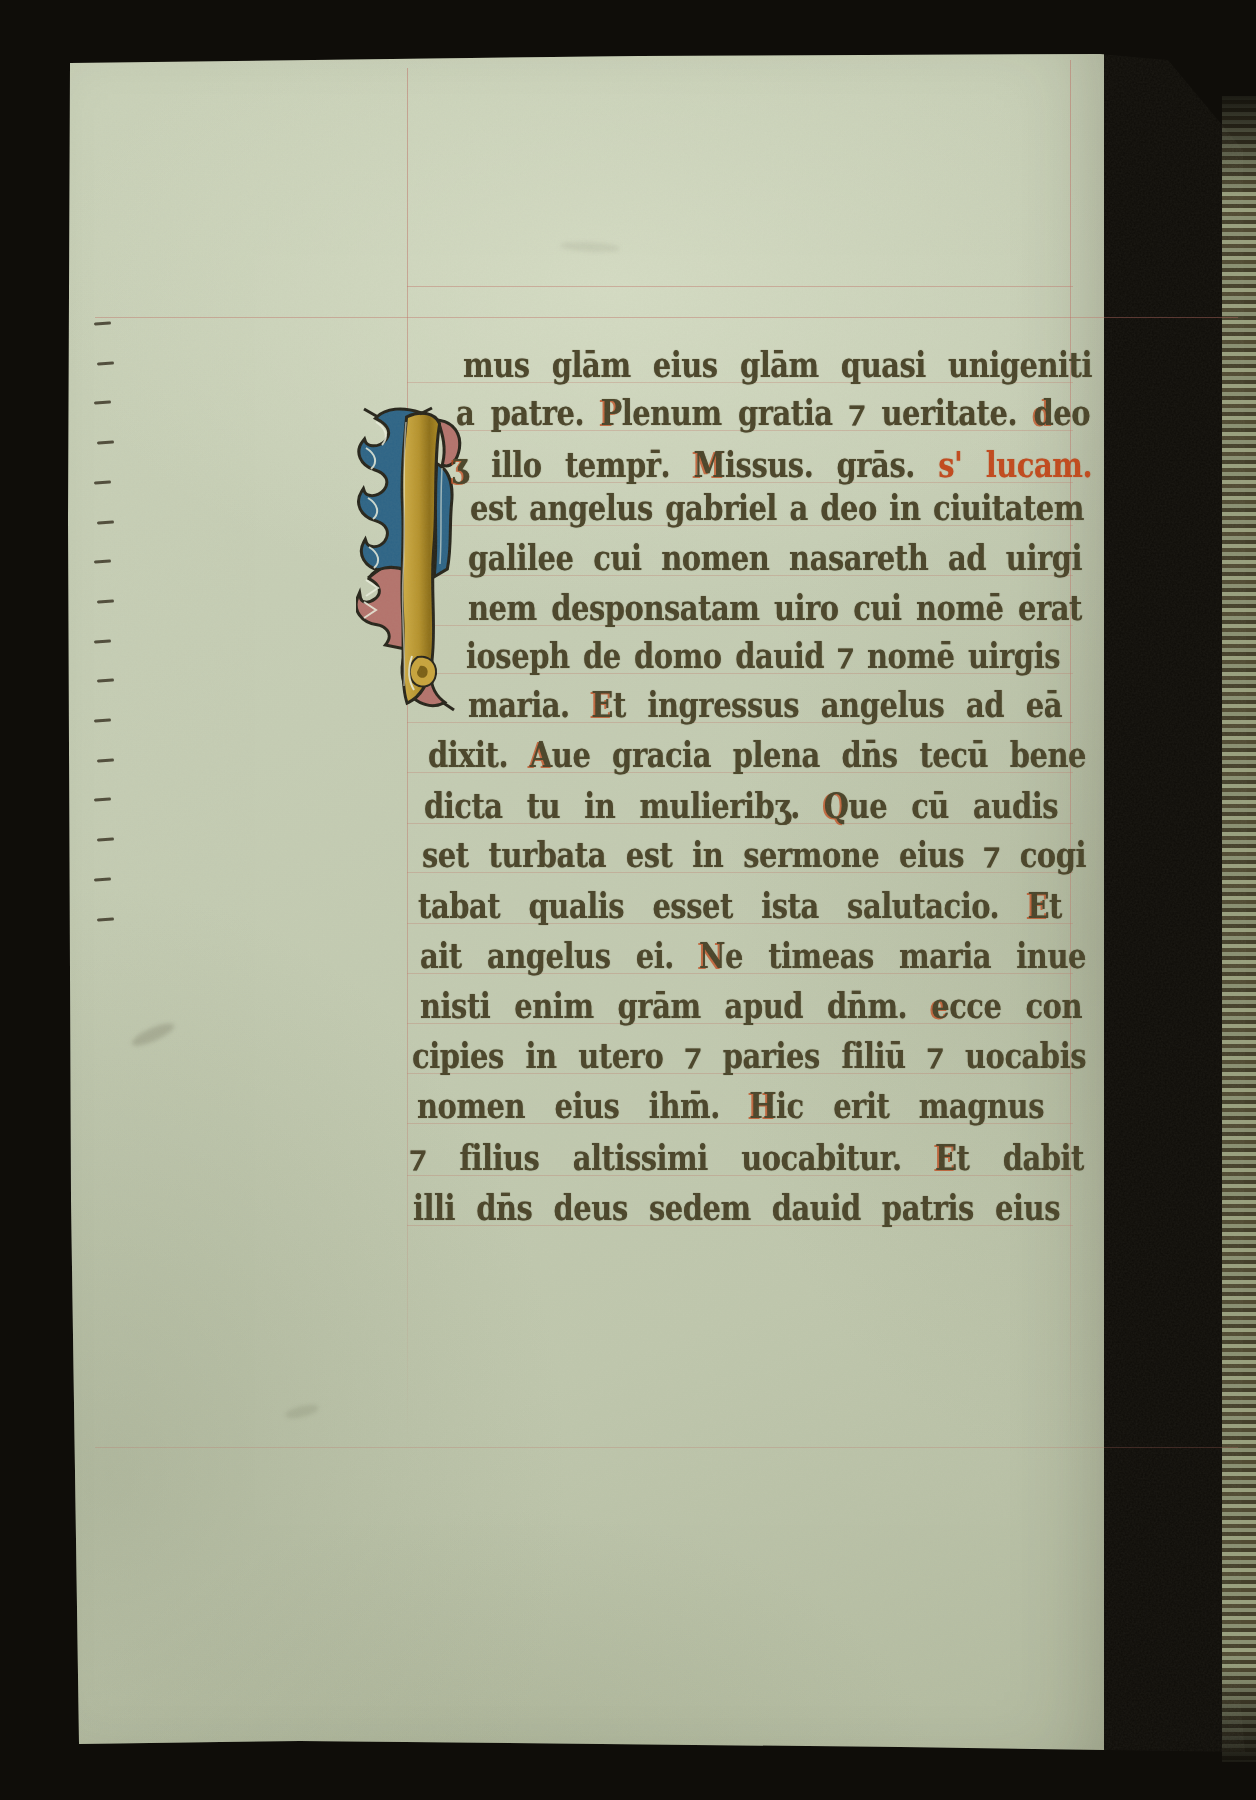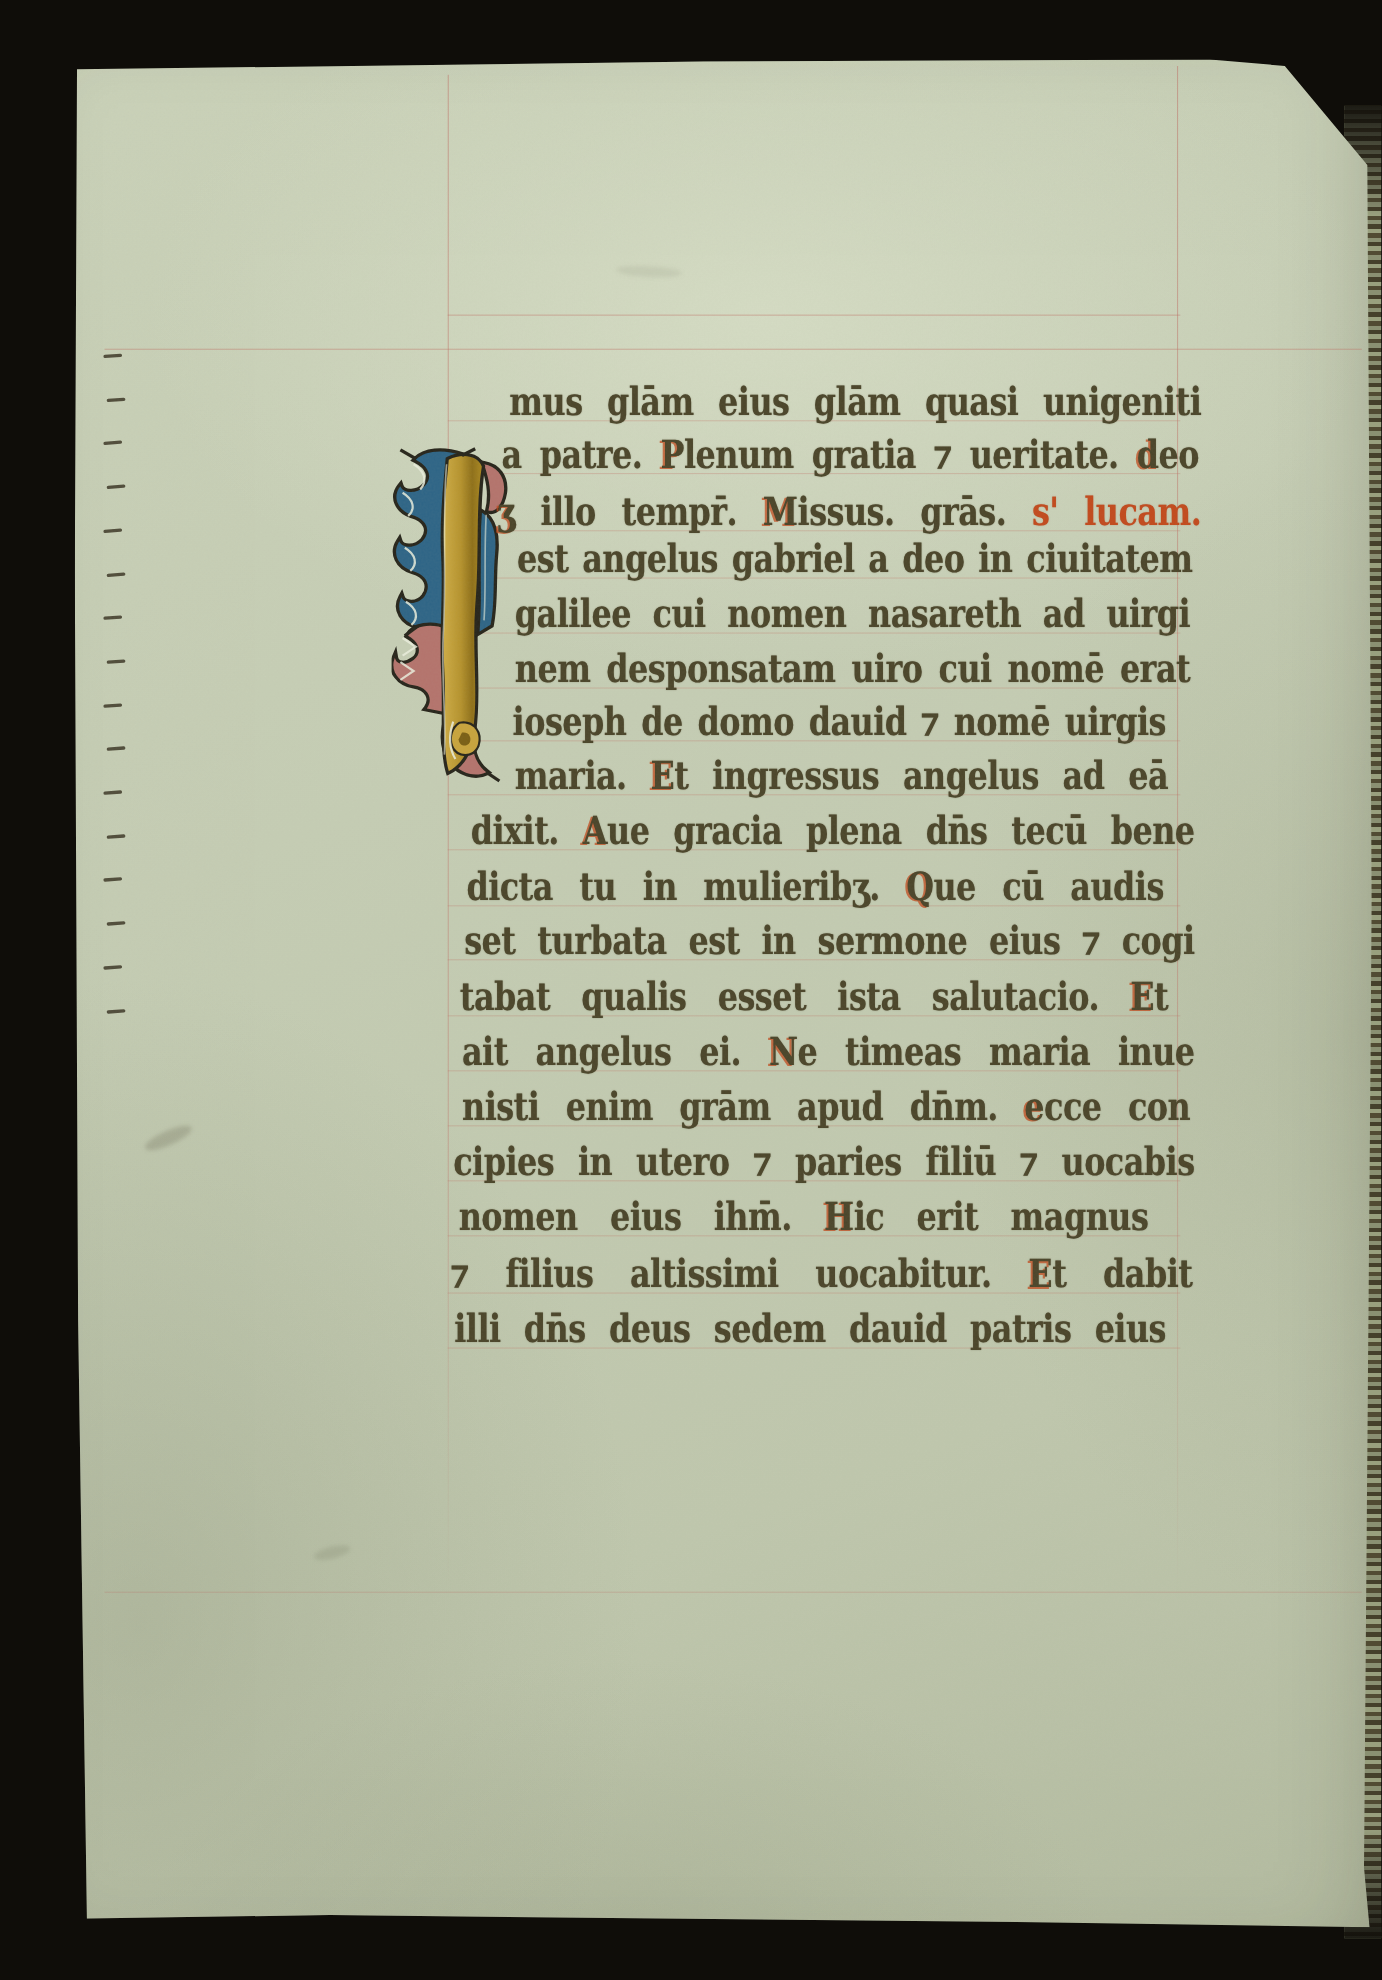--- a/index.html
+++ b/index.html
@@ -7,21 +7,21 @@
          background:#0f0d09;font-family:"DejaVu Serif","Liberation Serif",serif;}
 
   
   #fore-edge{position:absolute;left:1222px;top:96px;width:34px;height:1666px;
     background:
       linear-gradient(to bottom, rgba(15,13,9,.9) 0%, rgba(15,13,9,0) 6%, rgba(15,13,9,0) 94%, rgba(15,13,9,.9) 100%),
       repeating-linear-gradient(to bottom, #99a07e 0px 4px, #514b33 4px 8px, #8a9072 8px 12px, #45402b 12px 16px);
     filter:blur(0.6px);}
 
   
-  #page{position:absolute;left:0;top:0;width:1256px;height:1800px;
+  #page{position:absolute;left:0;top:0;width:1104px;height:1800px;
     clip-path:polygon(70px 63px, 640px 56px, 1100px 54px, 1168px 60px, 1243px 150px,
                       1247px 820px, 1240px 1698px, 1245px 1752px, 900px 1747px,
                       300px 1741px, 79px 1744px, 71px 1200px, 68px 520px);
     background:
       radial-gradient(900px 520px at 55% 16%, rgba(214,221,197,.9) 0%, rgba(214,221,197,0) 62%),
       radial-gradient(760px 980px at 10% 82%, rgba(148,156,130,.38), rgba(148,156,130,0) 60%),
       radial-gradient(520px 760px at 98% 52%, rgba(158,166,138,.32), rgba(158,166,138,0) 70%),
       radial-gradient(680px 420px at 45% 99%, rgba(150,158,130,.30), rgba(150,158,130,0) 65%),
       linear-gradient(160deg, #cbd3ba 0%, #c5cdb4 38%, #bfc7ad 72%, #b2ba9f 100%);
     box-shadow:inset 0 0 90px rgba(42,40,26,.28);}

